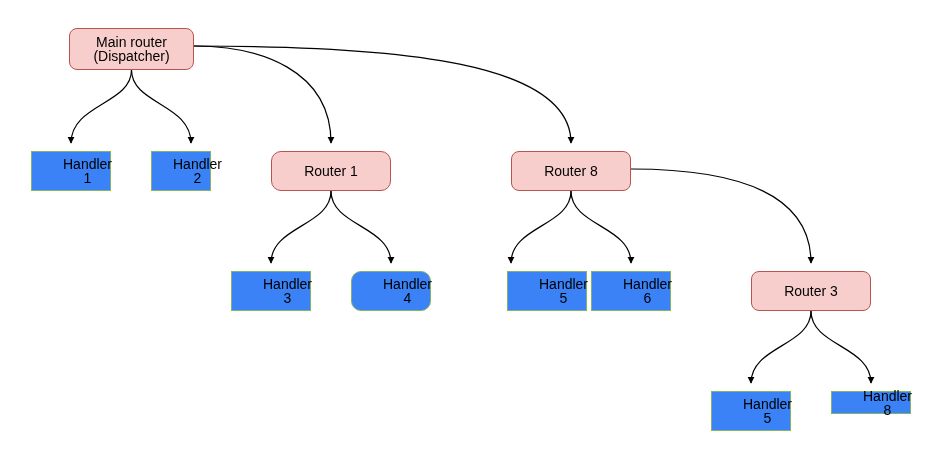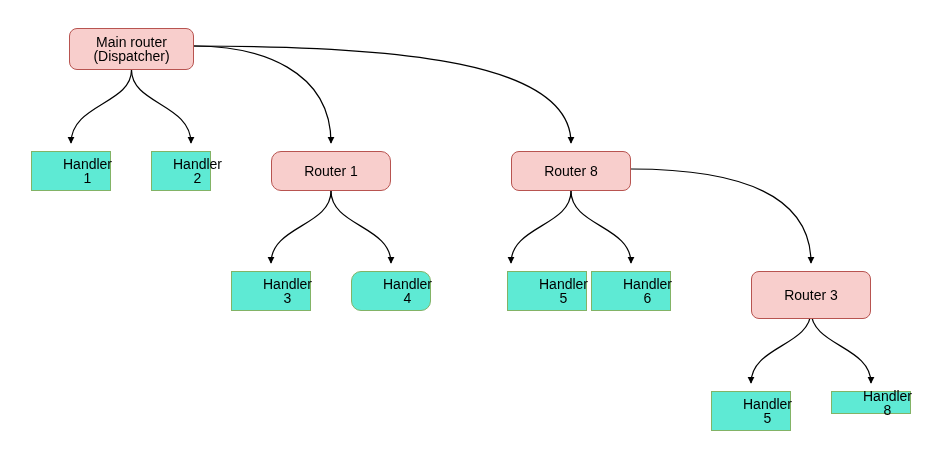--- a/index.html
+++ b/index.html
@@ -34,21 +34,21 @@
     line-height: 14px;
     color: #000000;
     white-space: pre-line;
   }
   .node-router {
     background: #f8cecc;
     border: 1px solid #b85450;
     border-radius: 8px;
   }
   .node-handler {
-    background: #5eead4;
+    background: #3b82f6;
     border: 1px solid #82b366;
     border-radius: 0px;
     padding-left: 33px;
   }
   .node-label {
     display: block;
     white-space: pre-line;
   }
 </style>
 </head>
@@ -79,17 +79,17 @@
       <div class="node node-router" style="left: 69px; top: 28px; width: 125px; height: 42px;"><span class="node-label">Main router
 (Dispatcher)</span></div>
       <div class="node node-handler" style="left: 31px; top: 151px; width: 80px; height: 40px;"><span class="node-label">Handler 1</span></div>
       <div class="node node-handler" style="left: 151px; top: 151px; width: 60px; height: 40px;"><span class="node-label">Handler 2</span></div>
       <div class="node node-router" style="left: 271px; top: 151px; width: 120px; height: 40px; border-radius: 10px;"><span class="node-label">Router 1</span></div>
       <div class="node node-router" style="left: 511px; top: 151px; width: 120px; height: 40px;"><span class="node-label">Router 8</span></div>
       <div class="node node-handler" style="left: 231px; top: 271px; width: 80px; height: 40px;"><span class="node-label">Handler 3</span></div>
       <div class="node node-handler" style="left: 351px; top: 271px; width: 80px; height: 40px; border-radius: 10px;"><span class="node-label">Handler 4</span></div>
       <div class="node node-handler" style="left: 471px; top: 271px; width: 80px; height: 40px; margin-left: 36px;"><span class="node-label">Handler 5</span></div>
       <div class="node node-handler" style="left: 591px; top: 271px; width: 80px; height: 40px;"><span class="node-label">Handler 6</span></div>
-      <div class="node node-router" style="left: 751px; top: 271px; width: 120px; height: 48px;"><span class="node-label">Router 3</span></div>
+      <div class="node node-router" style="left: 751px; top: 271px; width: 120px; height: 40px;"><span class="node-label">Router 3</span></div>
       <div class="node node-handler" style="left: 711px; top: 391px; width: 80px; height: 40px;"><span class="node-label">Handler 5</span></div>
       <div class="node node-handler" style="left: 831px; top: 391px; width: 80px; height: 23px;"><span class="node-label">Handler 8</span></div>
     </div>
 </div>
 
 </body></html>

